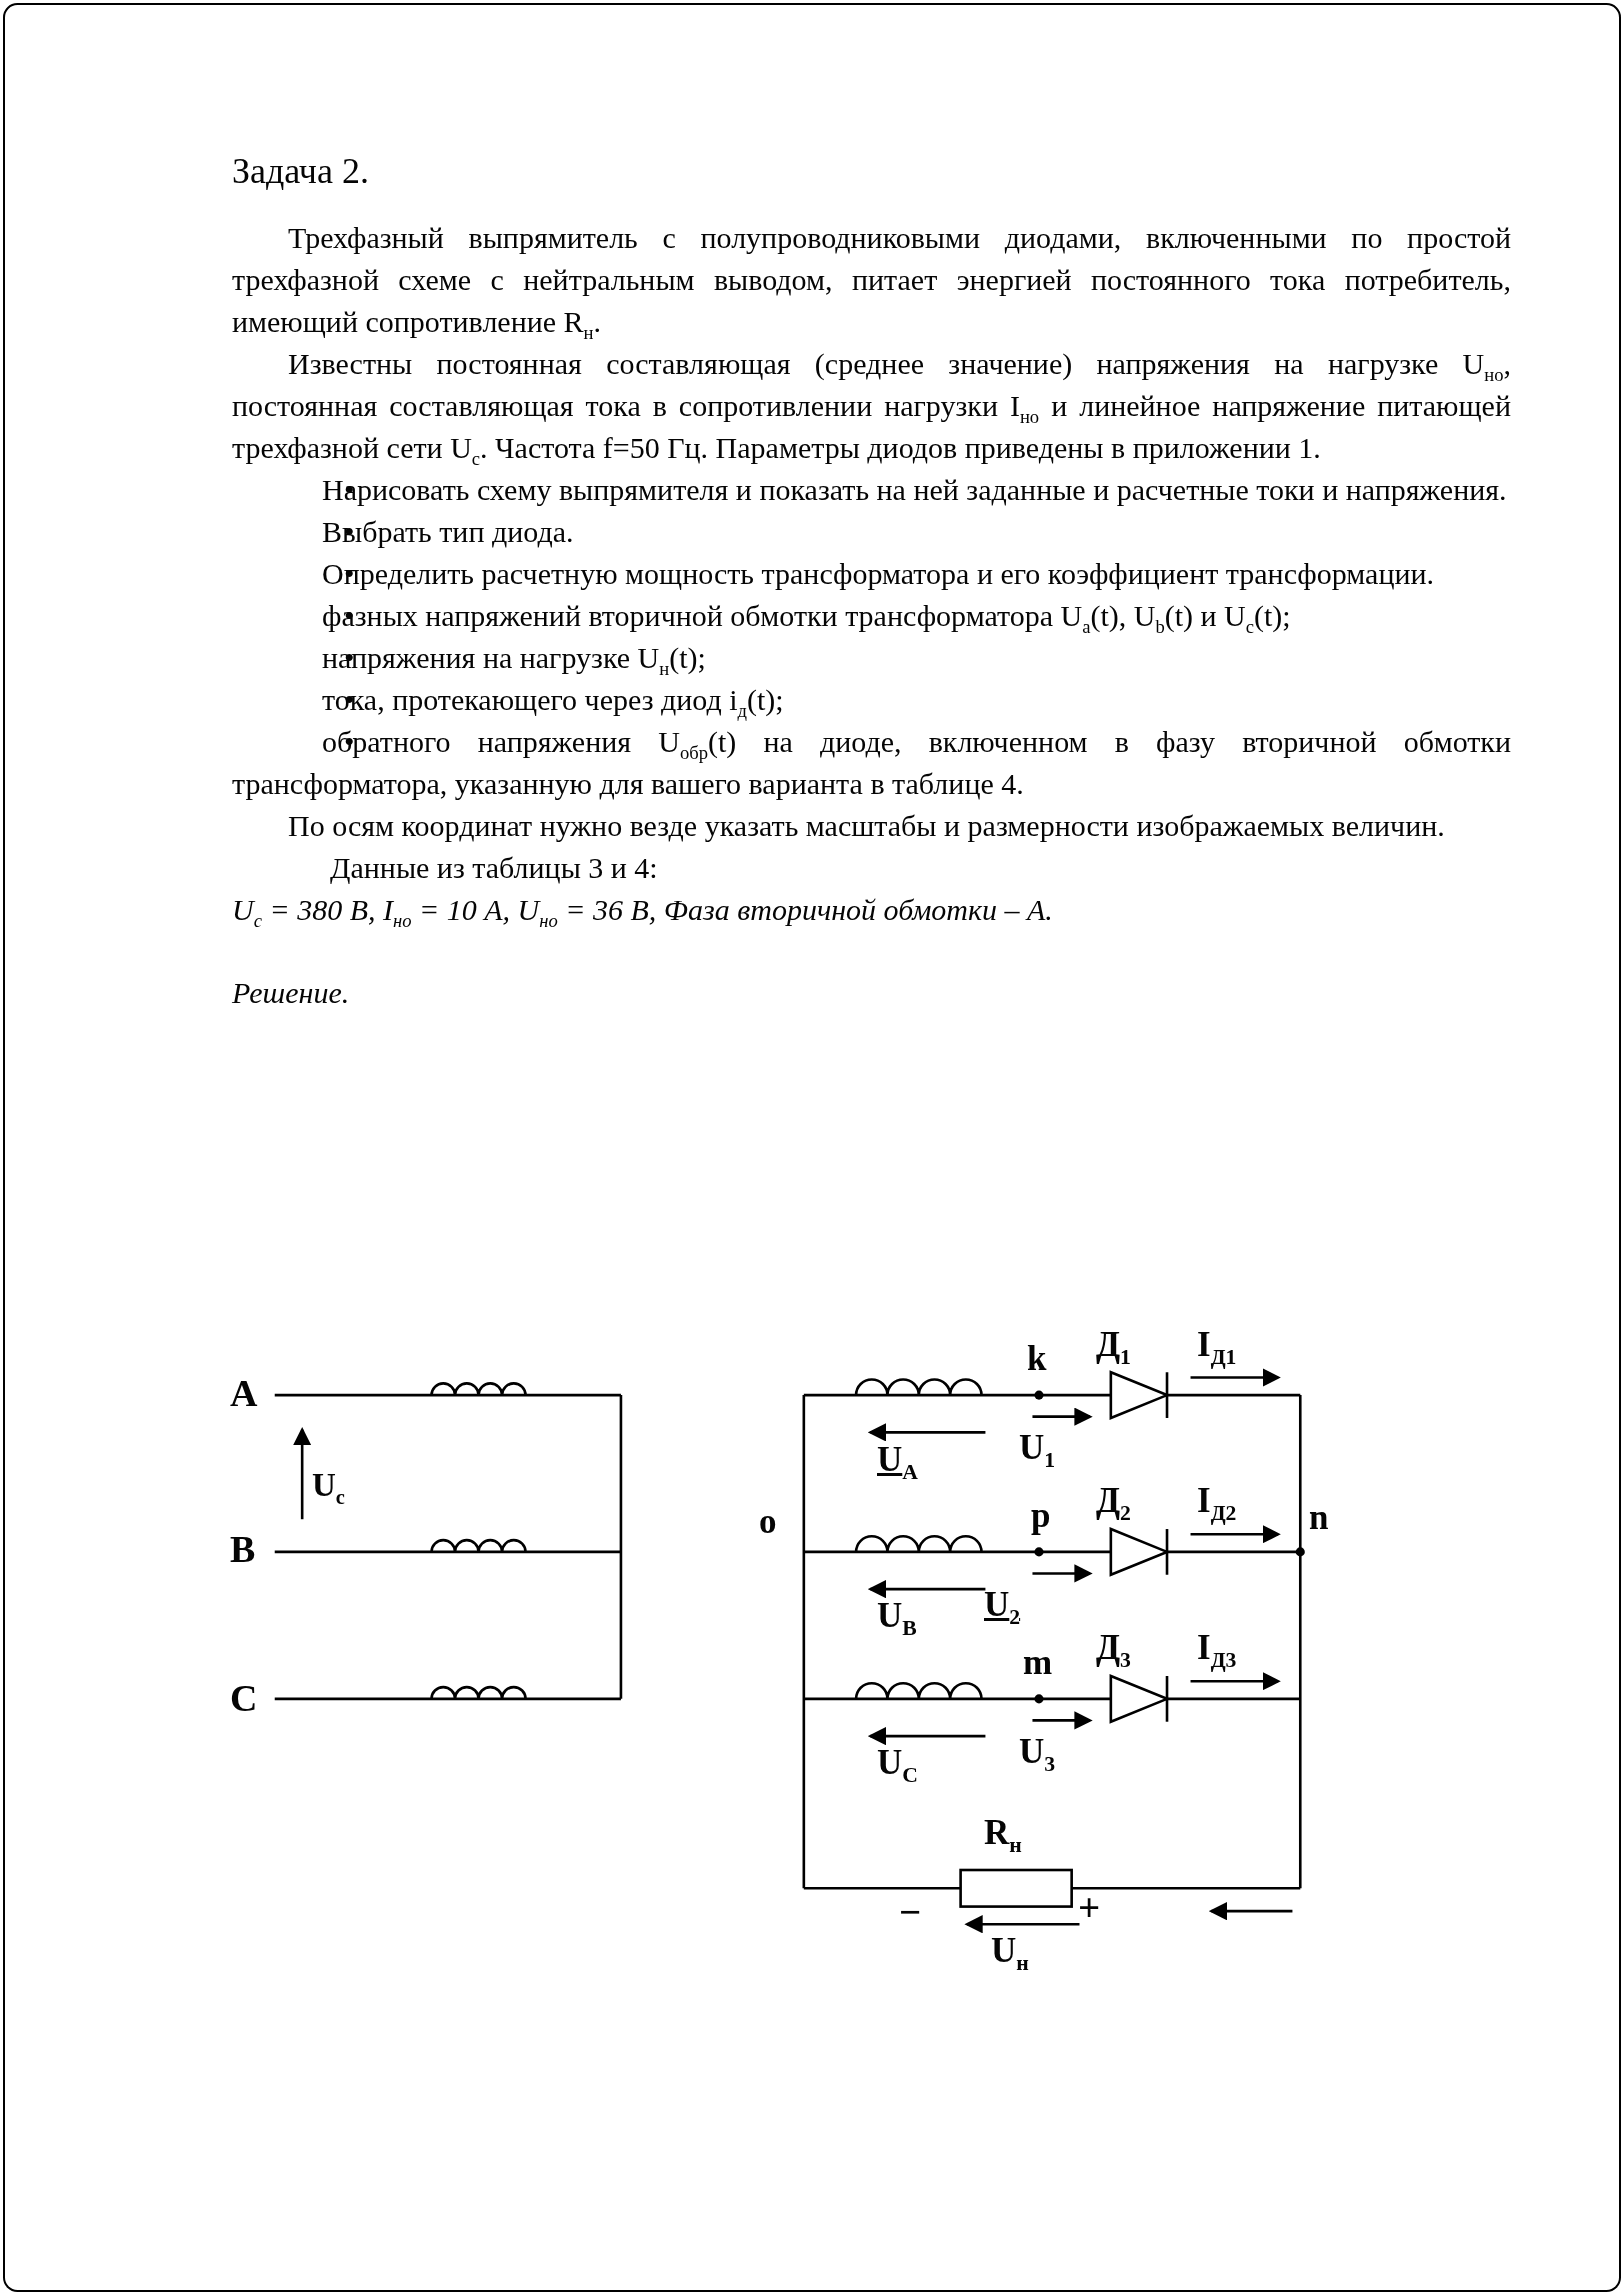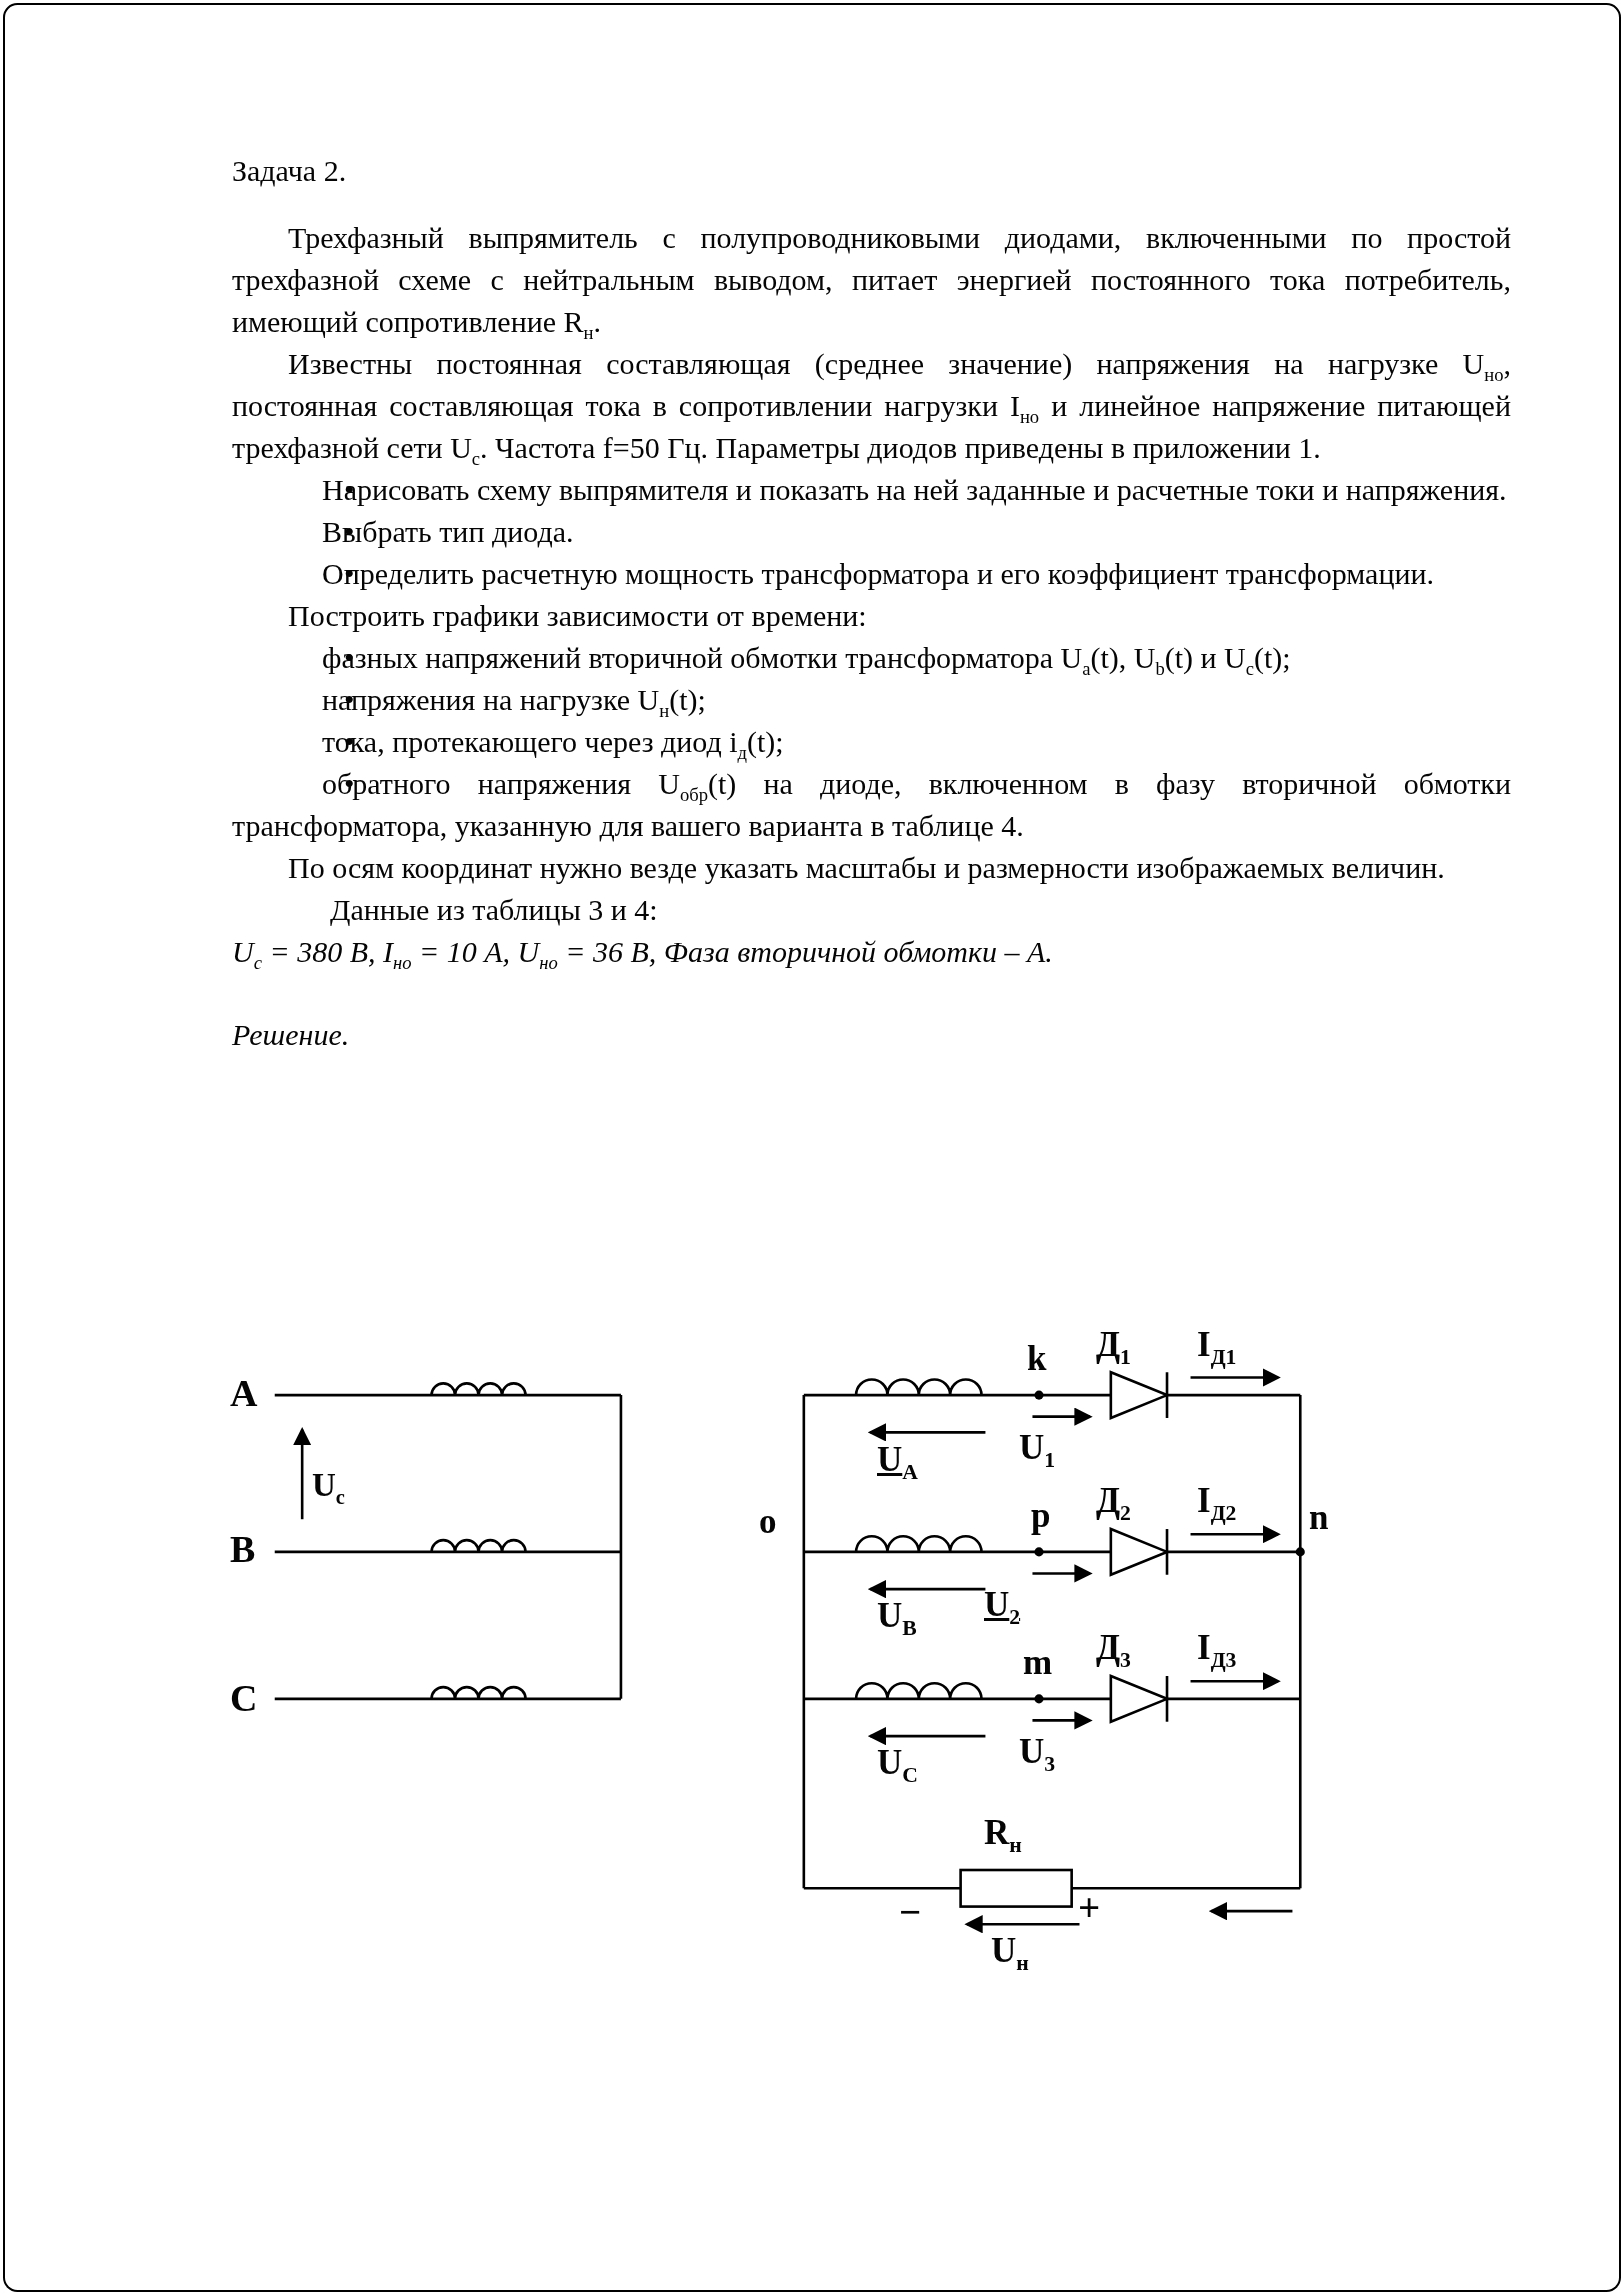--- a/index.html
+++ b/index.html
@@ -21,21 +21,21 @@
   }
   .content{
     position:absolute;
     left:232px;
     top:150px;
     width:1279px;
     font-size:30px;
     line-height:42px;
   }
   .title{
-    font-size:30px;
+    font-size:36px;
     font-weight:normal;
     margin:0 0 25px 0;
     line-height:42px;
   }
   .para{ text-align:justify; }
   .para.indent{ text-indent:56px; }
   .para.indent2{ text-indent:98px; }
   .para.plain{ text-indent:0;font-style:italic; }
   .para.gap{ margin-top:41px; }
   .bullet{ display:inline-block; width:34px; }
@@ -68,21 +68,20 @@
   <div class="frame"></div>
 
   <div class="content">
     <h1 class="title">Задача 2.</h1>
     <div>
         <div class="para indent"><span>Трехфазный выпрямитель с полупроводниковыми диодами, включенными по простой трехфазной схеме с нейтральным выводом, питает энергией постоянного тока потребитель, имеющий сопротивление R</span><sub>н</sub><span>.</span></div>
         <div class="para indent"><span>Известны постоянная составляющая (среднее значение) напряжения на нагрузке U</span><sub>но</sub><span>, постоянная составляющая тока в сопротивлении нагрузки I</span><sub>но</sub><span> и линейное напряжение питающей трехфазной сети U</span><sub>с</sub><span>. Частота f=50 Гц. Параметры диодов приведены в приложении 1.</span></div>
         <div class="para indent"><span class="bullet">•</span><span>Нарисовать схему выпрямителя и показать на ней заданные и расчетные токи и напряжения.</span></div>
         <div class="para indent"><span class="bullet">•</span><span>Выбрать тип диода.</span></div>
         <div class="para indent"><span class="bullet">•</span><span>Определить расчетную мощность трансформатора и его коэффициент трансформации.</span></div>
-        <div class="para indent"><span>Построить графики зависимости от времени:</span></div>
         <div class="para indent"><span class="bullet">•</span><span>фазных напряжений вторичной обмотки трансформатора U</span><sub>a</sub><span>(t), U</span><sub>b</sub><span>(t) и U</span><sub>c</sub><span>(t);</span></div>
         <div class="para indent"><span class="bullet">•</span><span>напряжения на нагрузке U</span><sub>н</sub><span>(t);</span></div>
         <div class="para indent"><span class="bullet">•</span><span>тока, протекающего через диод i</span><sub>д</sub><span>(t);</span></div>
         <div class="para indent"><span class="bullet">•</span><span>обратного напряжения U</span><sub>обр</sub><span>(t) на диоде, включенном в фазу вторичной обмотки трансформатора, указанную для вашего варианта в таблице 4.</span></div>
         <div class="para indent"><span>По осям координат нужно везде указать масштабы и размерности изображаемых величин.</span></div>
         <div class="para indent2"><span>Данные из таблицы 3 и 4:</span></div>
         <div class="para plain"><span>U</span><sub>с</sub><span> = 380 В, I</span><sub>но</sub><span> = 10 А, U</span><sub>но</sub><span> = 36 В, Фаза вторичной обмотки – А.</span></div>
         <div class="para plain gap"><span>Решение.</span></div>
       </div>
   </div>

